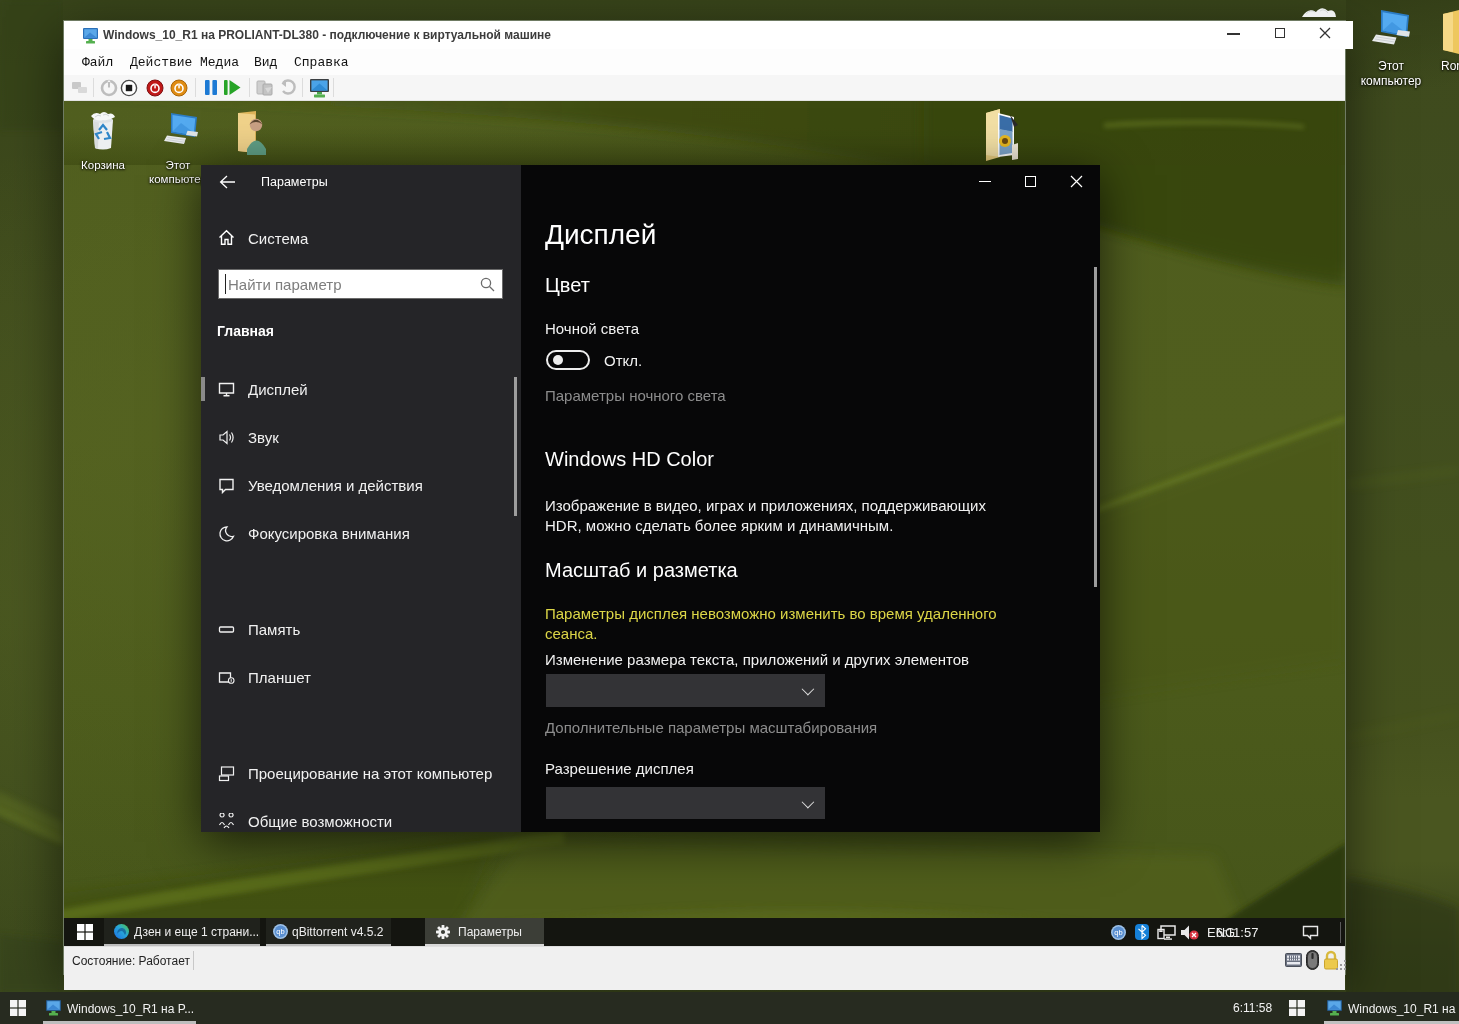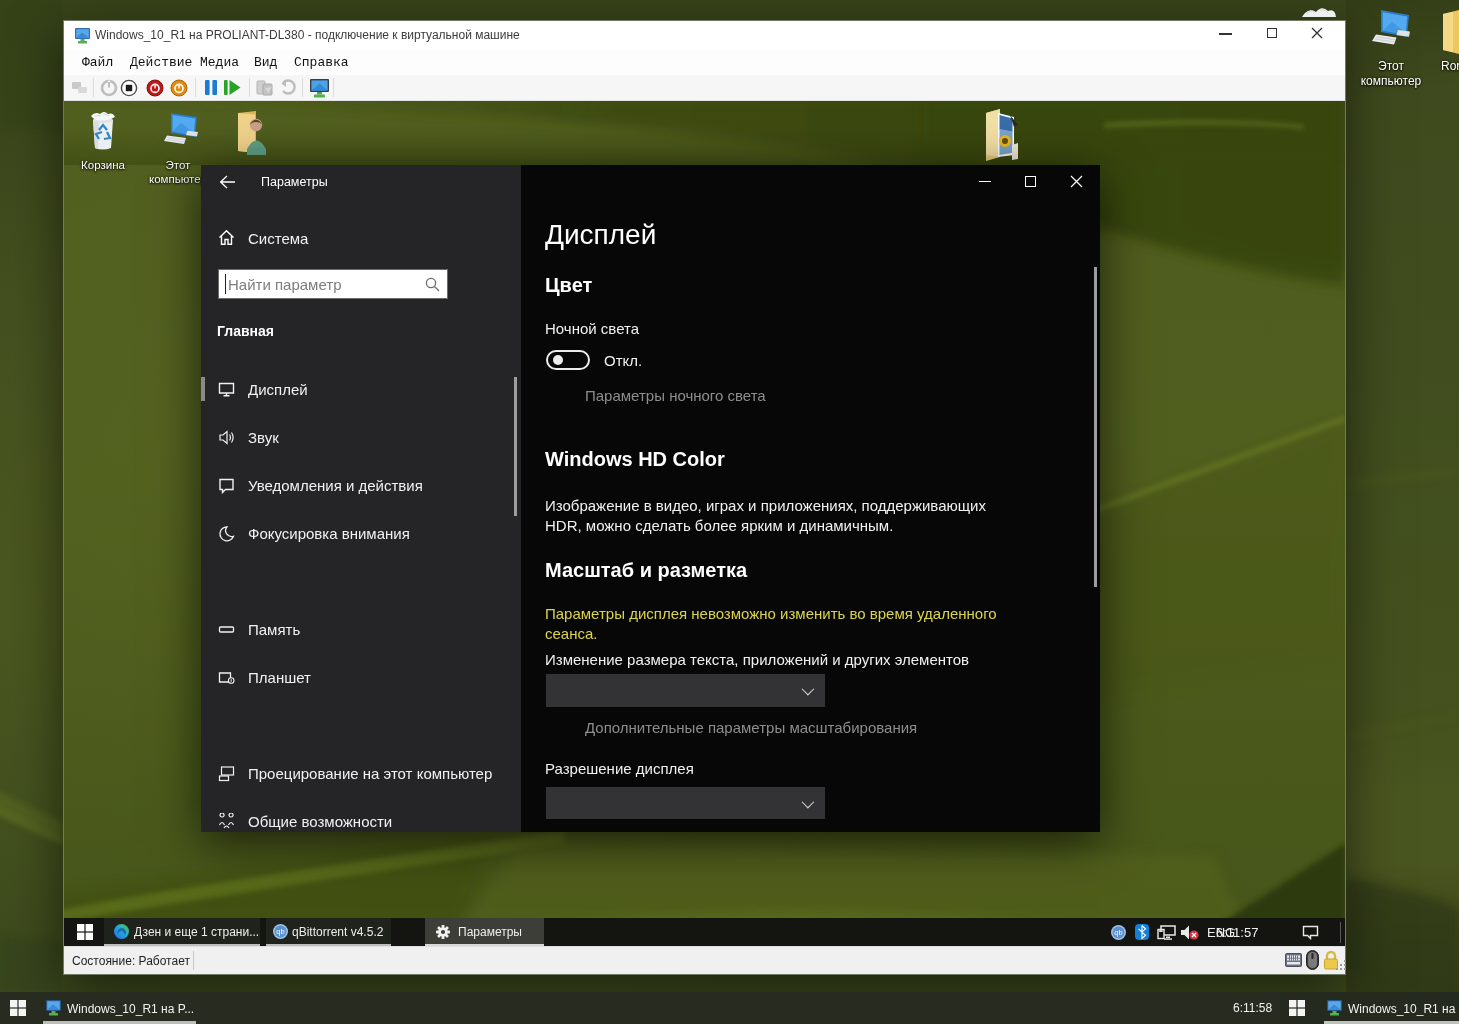--- a/index.html
+++ b/index.html
@@ -15,26 +15,26 @@
   }
   #hostright { left:1346px; top:0; width:113px; height:1024px;
     background:
       linear-gradient(170deg, rgba(46,56,20,.7) 0%, rgba(46,56,20,0) 10%),
       linear-gradient(to bottom, #3e4a1d 0%, #414d1f 35%, #43501e 55%, #45511e 70%, #4a5620 78%, #4a5620 84%, #39441a 93%, #343f17 100%);
   }
 
   
   #hv { left:63px; top:20px; width:1283px; height:955px; background:#fff;
     border:1px solid #6f7b63; box-shadow: 0 15px 50px rgba(0,0,0,.55); }
-  #hv-title { left:0; top:0; width:100%; height:28px; background:#fff; }
+  #hv-title { left:8px; top:0; width:100%; height:28px; background:#fff;font-weight:bold; }
   #hv-title .ttl { position:absolute; left:31px; top:7px; font-size:12px; color:#3c3c3c; }
   #hv-menu { left:0; top:28px; width:100%; height:26px; background:#fdfdfd; }
   #hv-menu span { position:absolute; top:6px; font-size:13px; color:#111;font-family:Liberation Mono, monospace; }
   #hv-tools { left:0; top:54px; width:100%; height:26px; background:#f6f6f6; border-bottom:1px solid #e3e3e3;}
-  #hv-status { left:0; top:925px; width:100%; height:28px; background:#f0f0f0; border-top:1px solid #dfdfdf; }
+  #hv-status { left:0; top:925px; width:100%; height:44px; background:#f0f0f0; border-top:1px solid #dfdfdf; }
   #hv-status .st { position:absolute; left:8px; top:7px; font-size:12px; color:#222; }
 
   
   #console { left:0; top:80px; width:1281px; height:845px; overflow:hidden;
     background:
       radial-gradient(1000px 650px at 18% 42%, rgba(90,104,36,.5), rgba(90,104,36,0) 70%),
       linear-gradient(to bottom, #4f5d1e 0%, #505e1e 40%, #4b5a1b 70%, #46551a 100%); }
 
   
   #vmtb { left:0; top:817px; width:1281px; height:28px; background:#141510; }
@@ -42,23 +42,23 @@
   .vmtb-btn span { white-space:nowrap; }
   .underline { position:absolute; height:2px; background:#bdbdbd; top:26px; }
 
   
   #settings { left:137px; top:64px; width:899px; height:667px; background:#070708;
      box-shadow: 0 10px 45px rgba(0,0,0,.65); }
   #side { position:absolute; left:0; top:0; width:320px; height:667px; background:#252528; }
   #content { position:absolute; left:320px; top:0; width:579px; height:667px; background:#070708; color:#f1f1f1; }
 
   .h28 { font-size:28px; font-weight:400; color:#fff; }
-  .h20 { font-size:20px; font-weight:700; color:#fff; }
+  .h20 { font-size:20px; font-weight:400; color:#fff; }
   .t15 { font-size:15px; color:#f1f1f1; }
-  .gray { color:#8d8d8d;margin-left:40px; }
+  .gray { color:#8d8d8d; }
   .yellow { color:#dcd647; }
 
   .navitem { position:absolute; left:0; width:320px; height:48px; }
   .navitem .ic { position:absolute; left:17px; top:15px; width:17px; height:17px; }
   .navitem .tx { position:absolute; left:47px; top:15px; font-size:15px; color:#f1f1f1; white-space:nowrap; }
 
   .dd { position:absolute; background:#333336; width:279px; height:33px; }
   .dd:after { content:""; position:absolute; right:14px; top:12px; width:8px; height:8px;
      border-right:1.6px solid #dedede; border-bottom:1.6px solid #dedede; transform:rotate(45deg) translateY(-2px); }
 
@@ -267,21 +267,21 @@
         <svg style="position:absolute;left:18px;top:9px" width="17" height="16" viewBox="0 0 17 16">
           <path d="M16 8 L2 8 M8 2 L1.6 8 L8 14" stroke="#fff" stroke-width="1.3" fill="none"></path>
         </svg>
         <span style="position:absolute;left:60px;top:10px;font-size:12.5px;color:#fff">Параметры</span>
 
         <svg style="position:absolute;left:17px;top:64px" width="17" height="17" viewBox="0 0 17 17">
           <path d="M1.5 8.5 L8.5 1.8 L15.5 8.5 M3.5 7 L3.5 15.3 L7 15.3 L7 10.5 L10 10.5 L10 15.3 L13.5 15.3 L13.5 7" stroke="#fff" stroke-width="1.4" fill="none"></path>
         </svg>
         <span style="position:absolute;left:47px;top:65px;font-size:15px;color:#f1f1f1">Система</span>
 
-        <div style="position:absolute;left:17px;top:104px;width:230px;height:30px;background:#fff;border:1px solid #6a6a6a">
+        <div style="position:absolute;left:17px;top:104px;width:285px;height:30px;background:#fff;border:1px solid #6a6a6a">
           <div style="position:absolute;left:6px;top:4px;width:1px;height:20px;background:#222"></div>
           <span style="position:absolute;left:9px;top:6px;font-size:15px;color:#7d7d7d">Найти параметр</span>
           <svg style="position:absolute;right:7px;top:7px" width="15" height="15" viewBox="0 0 15 15">
             <circle cx="6" cy="6" r="4.6" fill="none" stroke="#6b6b6b" stroke-width="1.3"></circle>
             <path d="M9.5 9.5 L14 14" stroke="#6b6b6b" stroke-width="1.3"></path>
           </svg>
         </div>
 
         <span style="position:absolute;left:16px;top:158px;font-size:14px;font-weight:bold;color:#fff">Главная</span>
 

